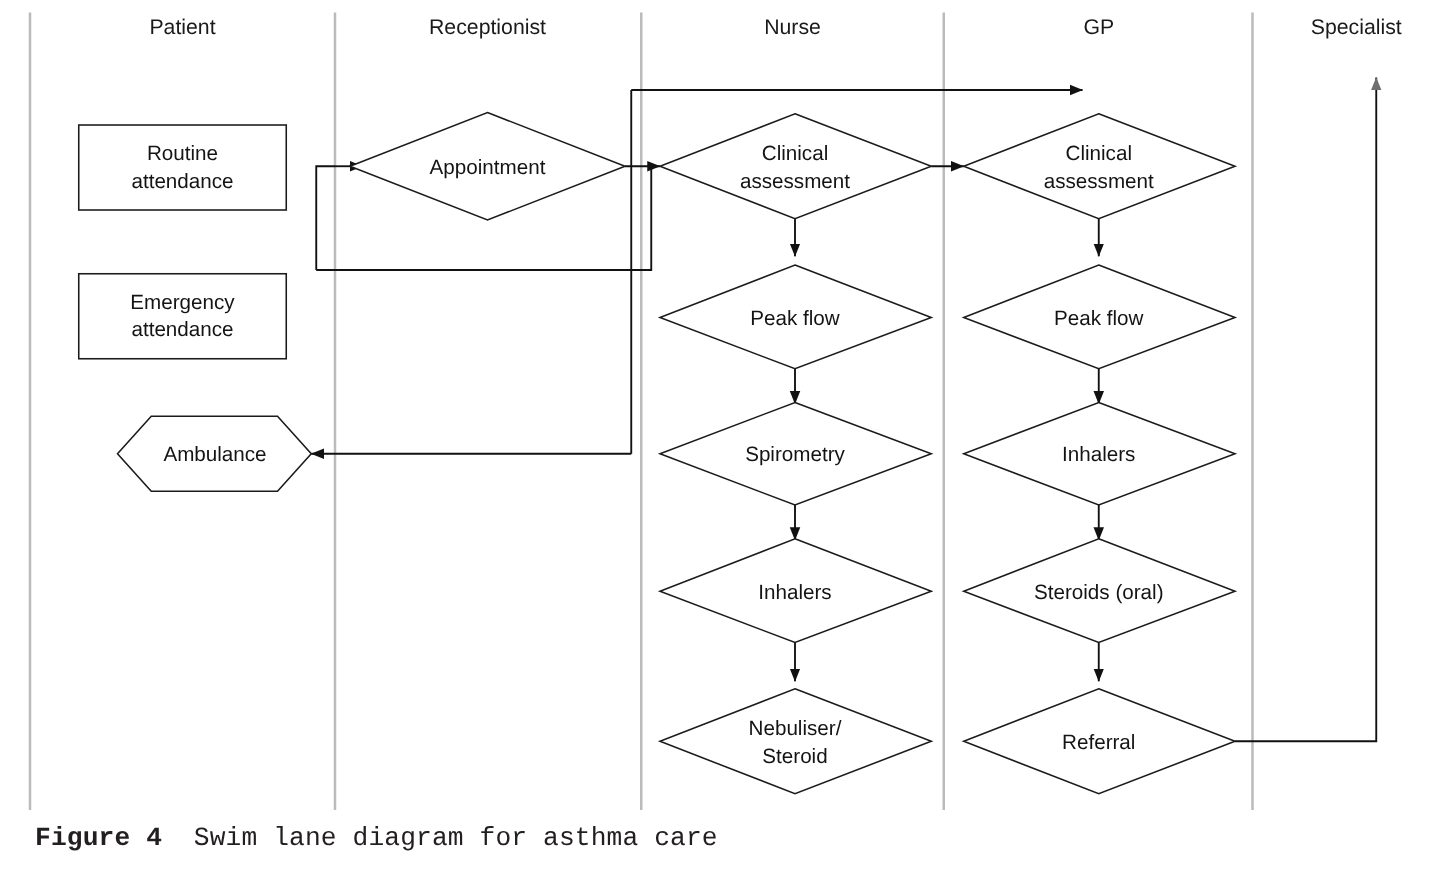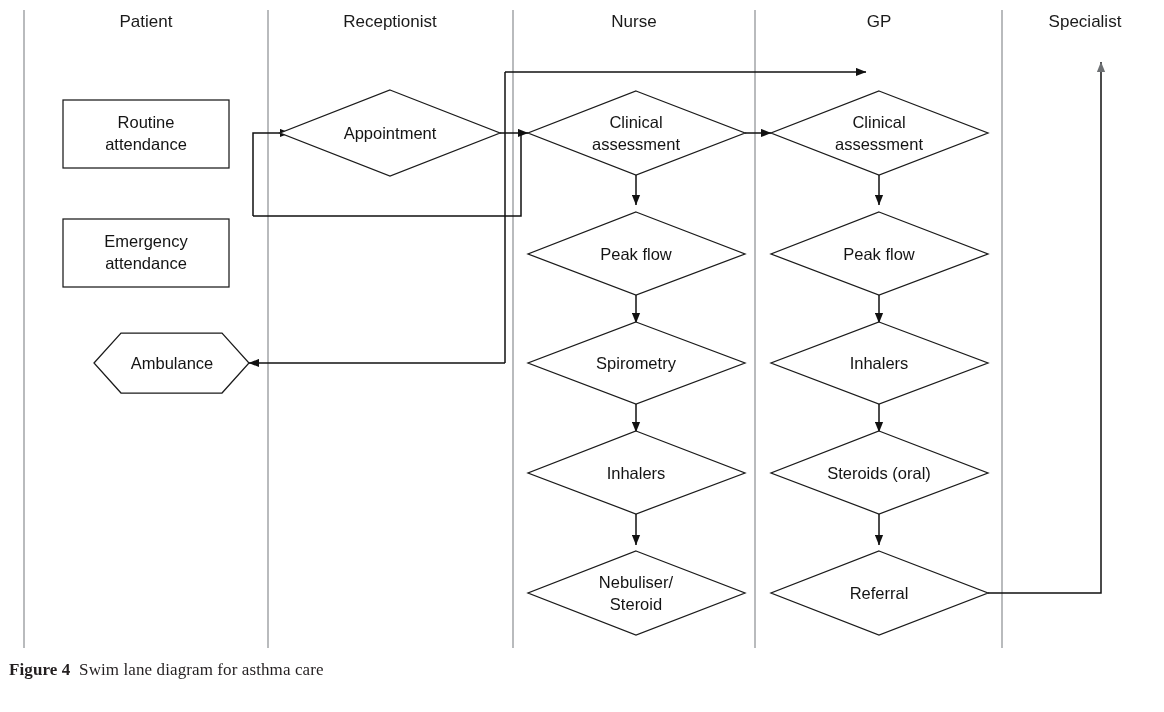--- a/index.html
+++ b/index.html
@@ -4,21 +4,21 @@
 <style>
   html,body{margin:0;padding:0;background:#ffffff;}
   body{width:1164px;height:712px;font-family:"Liberation Sans",sans-serif;color:#000;position:relative;overflow:hidden;}
   #figure-root{position:absolute;left:0;top:0;width:1120px;height:712px;}
   svg#diagram{position:absolute;left:0;top:0;width:1164px;height:660px;display:block;}
   .lane-label{font-family:"Liberation Sans",sans-serif;font-size:17px;fill:#1a1a1a;text-anchor:middle;}
   .node-text{font-family:"Liberation Sans",sans-serif;font-size:16.5px;fill:#141414;text-anchor:middle;}
   .shape{fill:#ffffff;stroke:#1b1b1b;stroke-width:1.25;}
   .lane-div{stroke:#b9bbbd;stroke-width:2;}
   .conn{stroke:#111;stroke-width:1.5;fill:none;}
-  .caption{position:absolute;left:9px;top:660px;width:1120px;font-family:Liberation Serif, serif;font-size:17px;color:#231f20;letter-spacing:.1px;}
+  .caption{position:absolute;left:28px;top:660px;width:1120px;font-family:Liberation Mono, monospace;font-size:21px;color:#231f20;letter-spacing:.1px;}
   .caption b{font-weight:bold;}
   .caption .cap-text{font-weight:normal;}
 </style>
 </head>
 <body>
 
 <div id="figure-root">
 
   <svg id="diagram" viewBox="0 0 1164 660">
     <defs>

